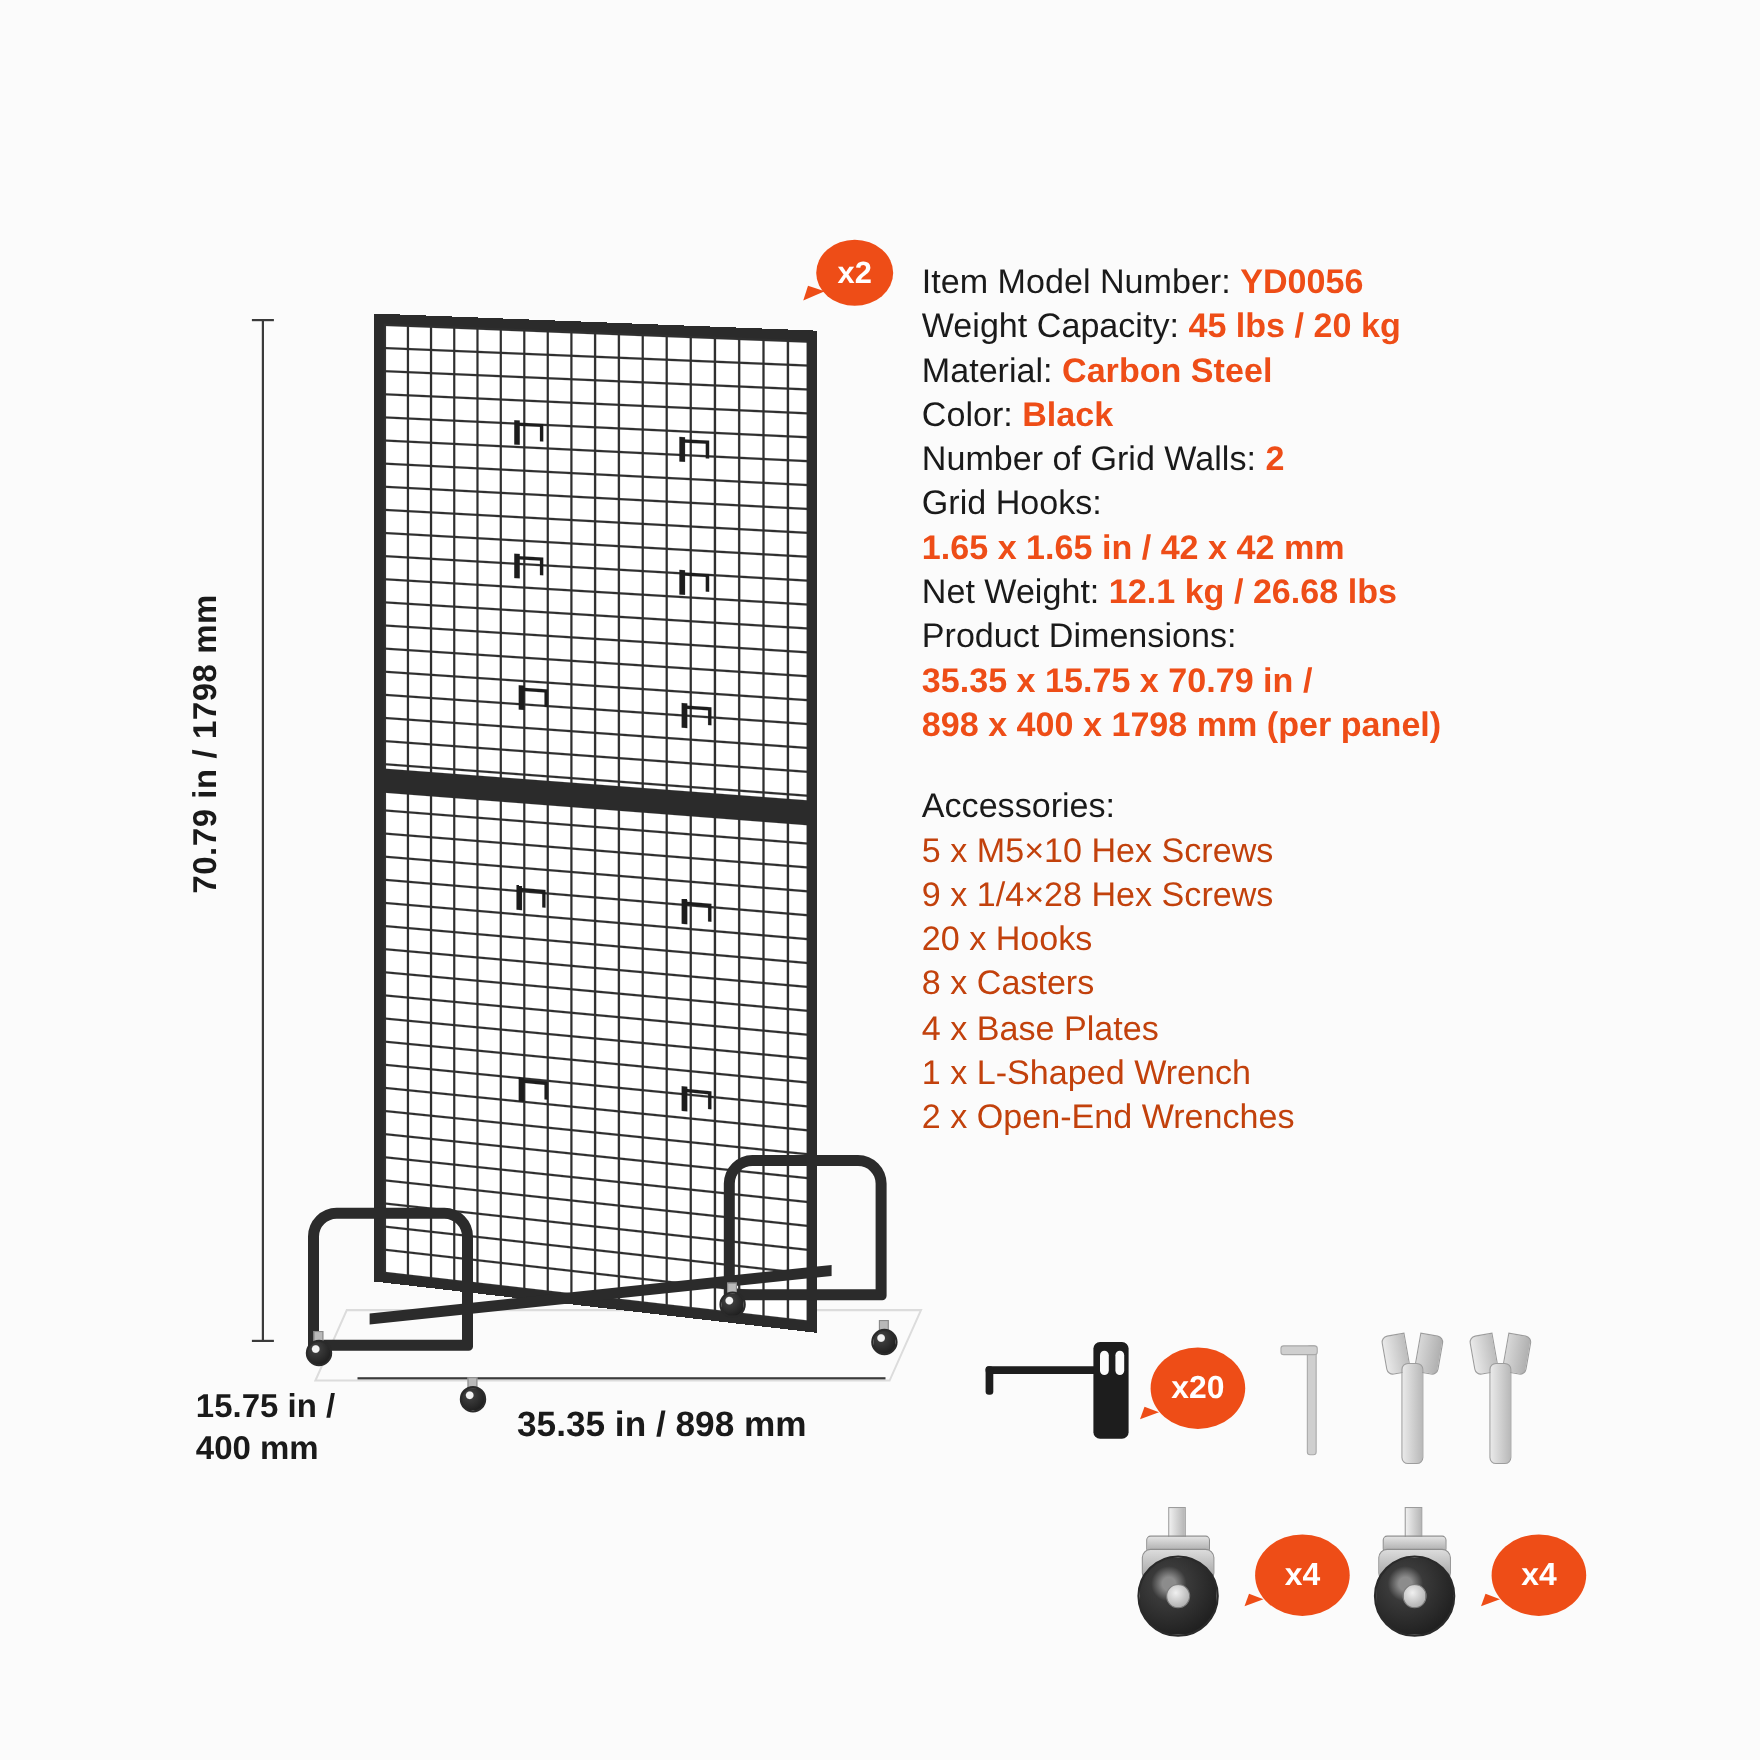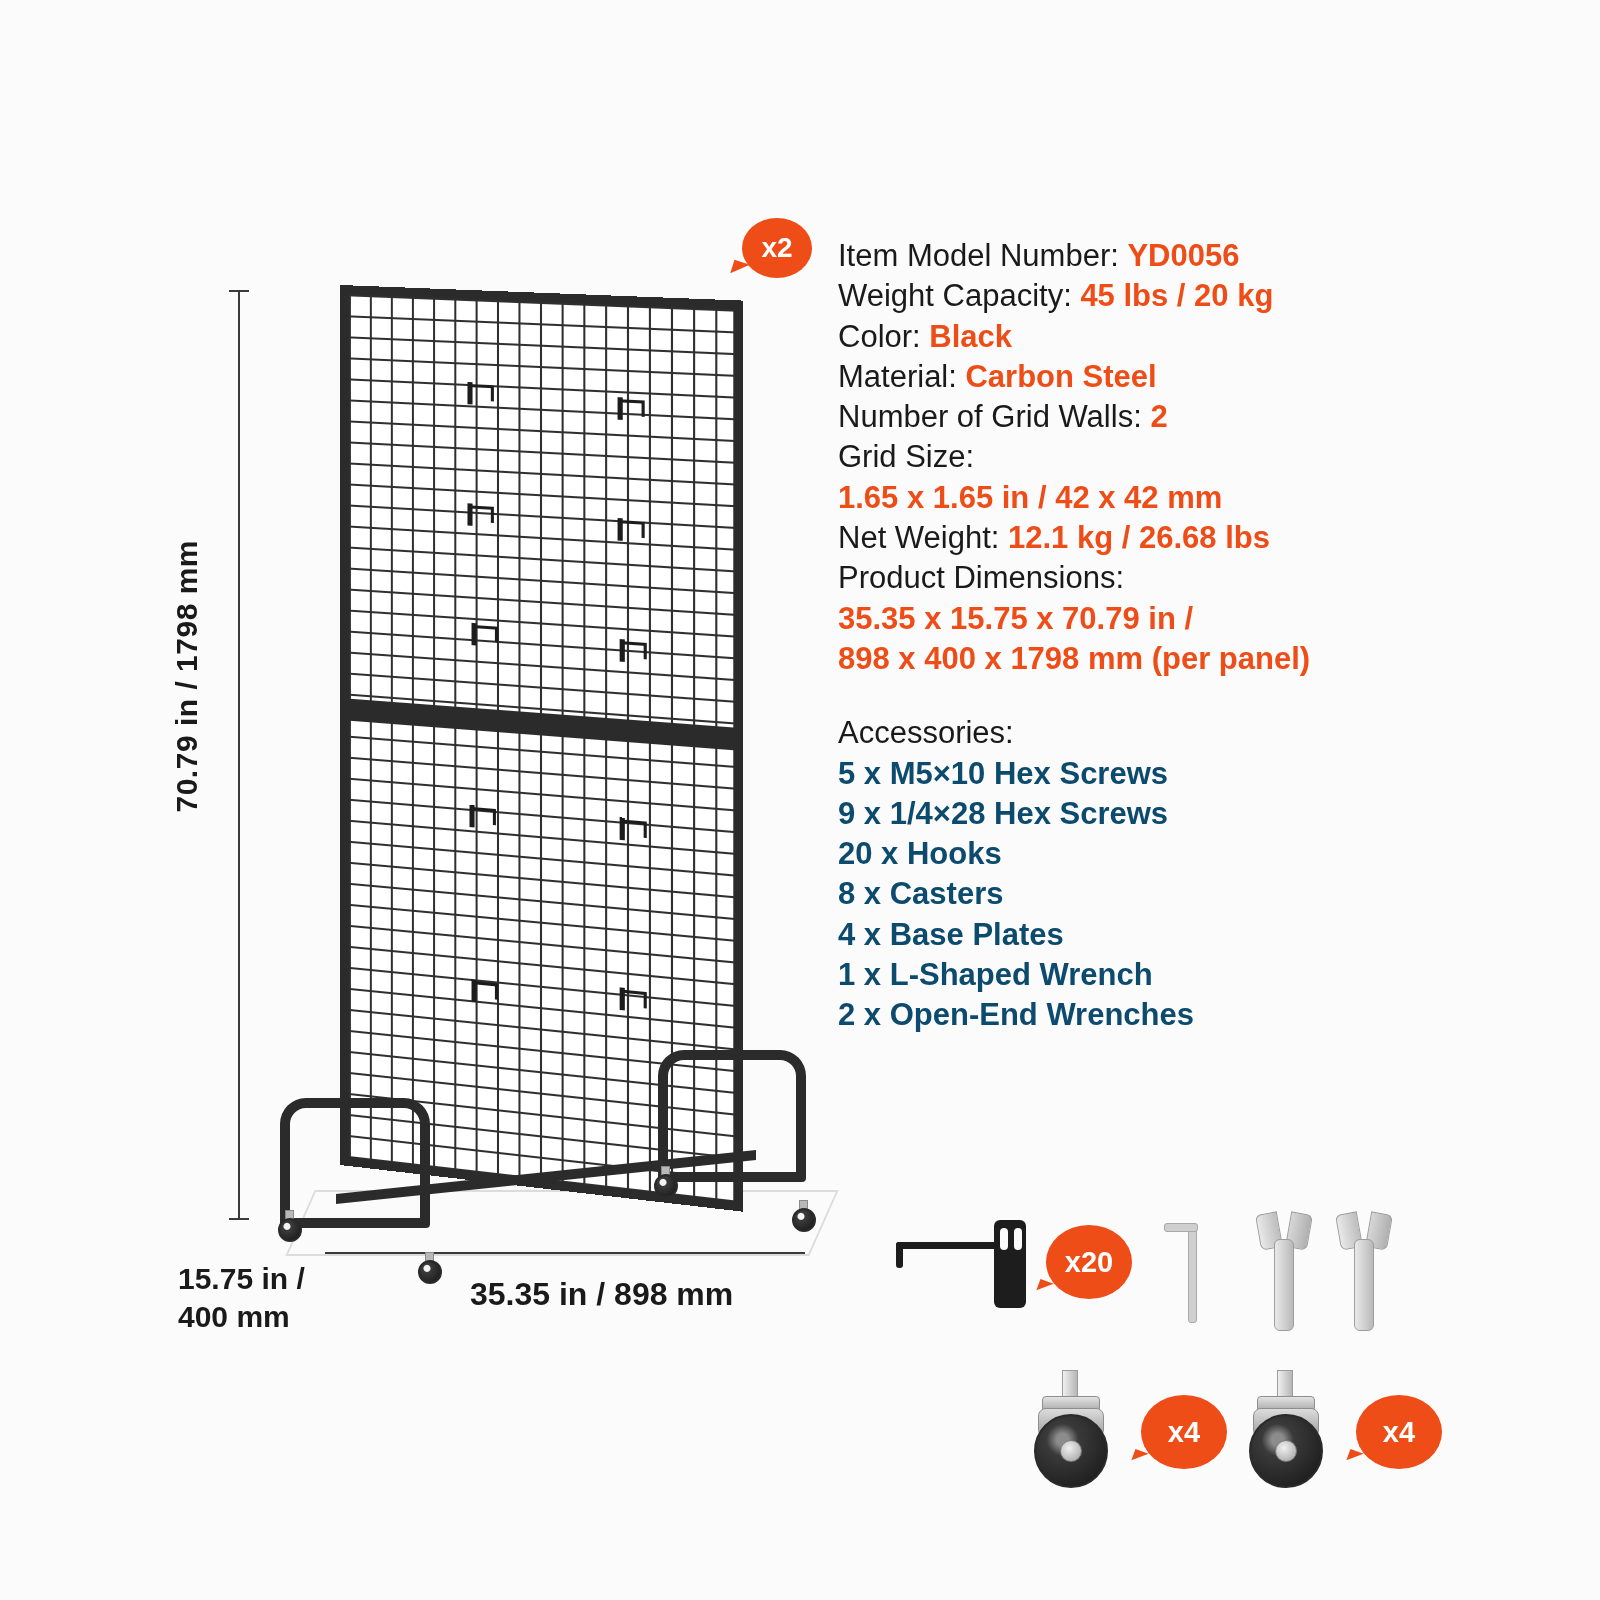--- a/index.html
+++ b/index.html
@@ -120,21 +120,21 @@
   
   .specs{
     position:absolute;left:838px;top:236px;width:740px;
     font-size:31px;line-height:1.30;
   }
   .specs .line{white-space:normal;}
   .val{color:#ee4d17;font-weight:700;}
   .lbl{color:#1a1a1a;}
   .spacer{height:28px;}
   .acc-head{margin-top:6px;}
-  .acc-item{color:#0c4a6e;font-weight:700;}
+  .acc-item{color:#c2410c;font-weight:400;}
 
   
   .bubble{
     position:absolute;left:742px;top:218px;width:70px;height:60px;
     background:#ee4d17;border-radius:50%;
     display:flex;align-items:center;justify-content:center;
     color:#fff;font-weight:700;font-size:28px;
   }
   .bubble:after{
     content:"";position:absolute;left:-10px;bottom:2px;
@@ -263,24 +263,24 @@
           <div class="wheel"></div>
         </div>
     </div>
   </div>
 
   <div class="bubble">x2</div>
 
   <div class="specs">
     <div class="line"><span class="lbl">Item Model Number: </span><span class="val">YD0056</span></div>
     <div class="line"><span class="lbl">Weight Capacity: </span><span class="val">45 lbs / 20 kg</span></div>
+    <div class="line"><span class="lbl">Material: </span><span class="val">Carbon Steel</span></div>
     <div class="line"><span class="lbl">Color: </span><span class="val">Black</span></div>
-    <div class="line"><span class="lbl">Material: </span><span class="val">Carbon Steel</span></div>
     <div class="line"><span class="lbl">Number of Grid Walls: </span><span class="val">2</span></div>
-    <div class="line"><span class="lbl">Grid Size:</span></div>
+    <div class="line"><span class="lbl">Grid Hooks:</span></div>
     <div class="line"><span class="val">1.65 x 1.65 in / 42 x 42 mm</span></div>
     <div class="line"><span class="lbl">Net Weight: </span><span class="val">12.1 kg / 26.68 lbs</span></div>
     <div class="line"><span class="lbl">Product Dimensions:</span></div>
     <div class="line"><span class="val">35.35 x 15.75 x 70.79 in /</span></div>
     <div class="line"><span class="val">898 x 400 x 1798 mm (per panel)</span></div>
 
     <div class="spacer"></div>
 
     <div class="line acc-head">Accessories:</div>
     <div class="line acc-item">5 x M5×10 Hex Screws</div>

